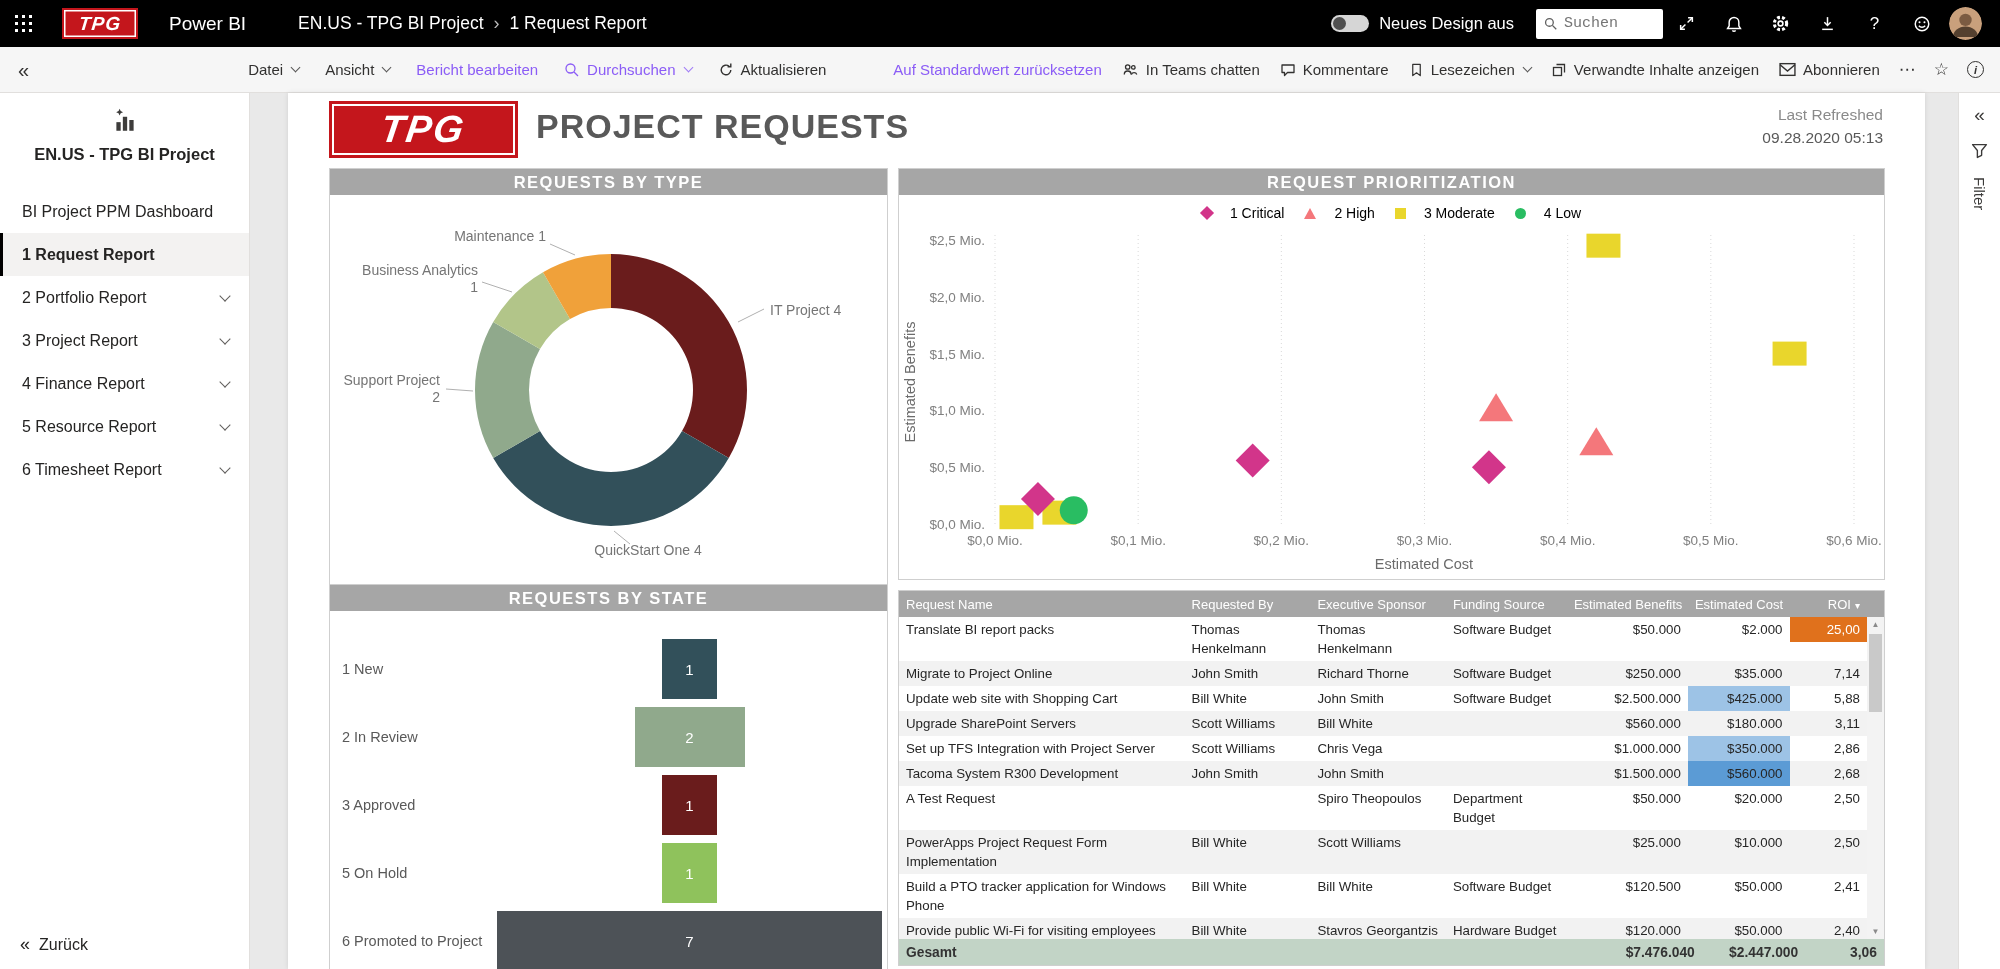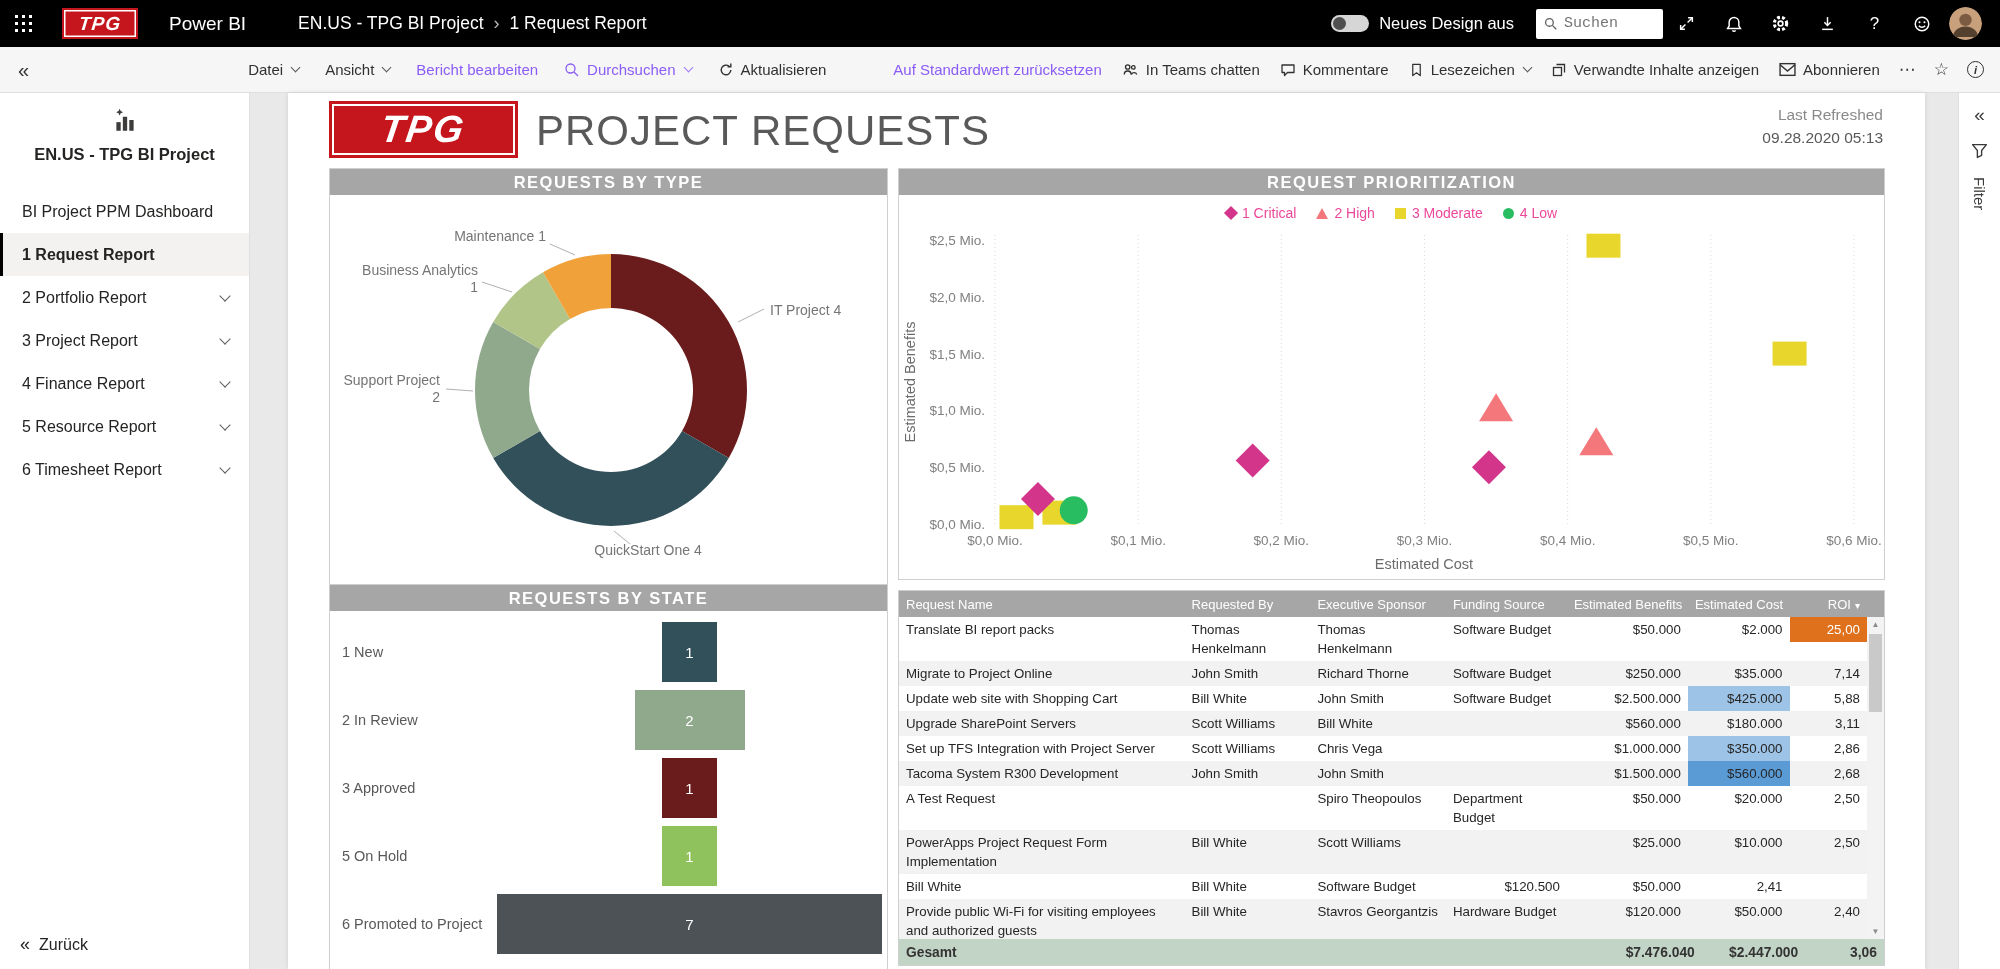--- a/index.html
+++ b/index.html
@@ -58,44 +58,44 @@
   .back-btn{position:absolute;left:20px;bottom:14px;display:flex;align-items:center;gap:9px;font-size:16px;
     color:#252423;cursor:pointer}
   .back-icon{font-size:18px}
 
   
   .canvas{position:absolute;left:250px;top:93px;width:1708px;height:876px;background:#e9e9e9}
   .report-page{position:absolute;left:38px;top:0;width:1637px;height:876px;background:#fff;box-shadow:0 0 5px rgba(0,0,0,.10)}
   .report-logo{position:absolute;left:41px;top:8px;width:189px;height:57px;background:#c4161c;
     display:flex;align-items:center;justify-content:center;box-shadow:inset 0 0 0 3px #c4161c,inset 0 0 0 5px #fff}
   .report-logo span{color:#fff;font-weight:bold;font-style:italic;font-size:38px;letter-spacing:2px;transform:skewX(-8deg)}
-  .report-title{position:absolute;left:248px;top:14px;font-size:42px;font-weight:400;color:#595959;letter-spacing:1px}
+  .report-title{position:absolute;left:248px;top:14px;font-size:34px;font-weight:700;color:#595959;letter-spacing:1px}
   .last-refresh{position:absolute;right:42px;top:10px;text-align:right;line-height:23px}
   .lr-label{font-size:15.5px;color:#8a8a8a}
   .lr-value{font-size:15.5px;color:#595959}
 
   .panel{position:absolute;background:#fff;border:1px solid #cfcfcf}
   .panel-title{height:26px;background:#a6a6a6;color:#fff;font-weight:bold;font-size:16.5px;letter-spacing:1.5px;
     display:flex;align-items:center;justify-content:center;text-transform:uppercase}
   .p-donut{left:41px;top:75px;width:559px;height:452px}
   .p-scatter{left:610px;top:75px;width:987px;height:412px}
   .p-funnel{left:41px;top:491px;width:559px;height:385px;border-bottom:none}
   .p-table{left:610px;top:497px;width:987px;height:376px;font-size:13.3px}
   .p-donut svg,.p-scatter svg{position:absolute;left:0;top:26px}
 
   
   .legend{position:absolute;left:0;right:0;top:36px;display:flex;justify-content:center;gap:20px;z-index:2}
-  .legend-item{display:flex;align-items:center;gap:6px;font-size:14px;color:#ec4899}
+  .legend-item{display:flex;align-items:center;gap:18px;font-size:14px;color:#000000}
   .lg-diamond{width:10px;height:10px;transform:rotate(45deg)}
   .lg-square{width:11px;height:11px}
   .lg-circle{width:11px;height:11px;border-radius:50%}
   .lg-triangle{width:0;height:0;border-left:6.5px solid transparent;border-right:6.5px solid transparent;border-bottom:11px solid #000}
 
   
-  #funnel-body{position:absolute;left:0;top:26px;right:0;bottom:0;padding-top:11px;overflow:hidden}
+  #funnel-body{position:absolute;left:0;top:26px;right:0;bottom:0;padding-top:28px;overflow:hidden}
   .f-row{display:flex;align-items:center;height:60px;margin:0 0 8px 12px}
   .f-label{width:150px;font-size:14.5px;color:#595959}
   .f-bar-area{flex:1;display:flex;justify-content:center}
   .f-bar{height:60px;display:flex;align-items:center;justify-content:center;color:#fff;font-size:15px}
 
   
   .t-head{position:absolute;left:0;top:0;width:100%;height:26px;background:#a6a6a6;color:#fff;
     display:grid;grid-template-columns:29.5% 13% 14% 12.5% 12.5% 10.5% 8%;align-items:center;
     padding-right:17px;font-size:13px}
   .t-head .cell{padding:0 7px;white-space:nowrap;overflow:hidden}
@@ -545,20 +545,21 @@
             <div class="t-row alt">
               <div class="cell">PowerApps Project Request Form Implementation</div>
               <div class="cell">Bill White</div>
               <div class="cell">Scott Williams</div>
               <div class="cell"></div>
               <div class="cell num">$25.000</div>
               <div class="cell num">$10.000</div>
               <div class="cell num">2,50</div>
             </div>
             <div class="t-row">
+              <div class="cell">Build a PTO tracker application for Windows Phone</div>
               <div class="cell">Bill White</div>
               <div class="cell">Bill White</div>
               <div class="cell">Software Budget</div>
               <div class="cell num">$120.500</div>
               <div class="cell num">$50.000</div>
               <div class="cell num">2,41</div>
             </div>
             <div class="t-row alt">
               <div class="cell">Provide public Wi-Fi for visiting employees and authorized guests</div>
               <div class="cell">Bill White</div>

